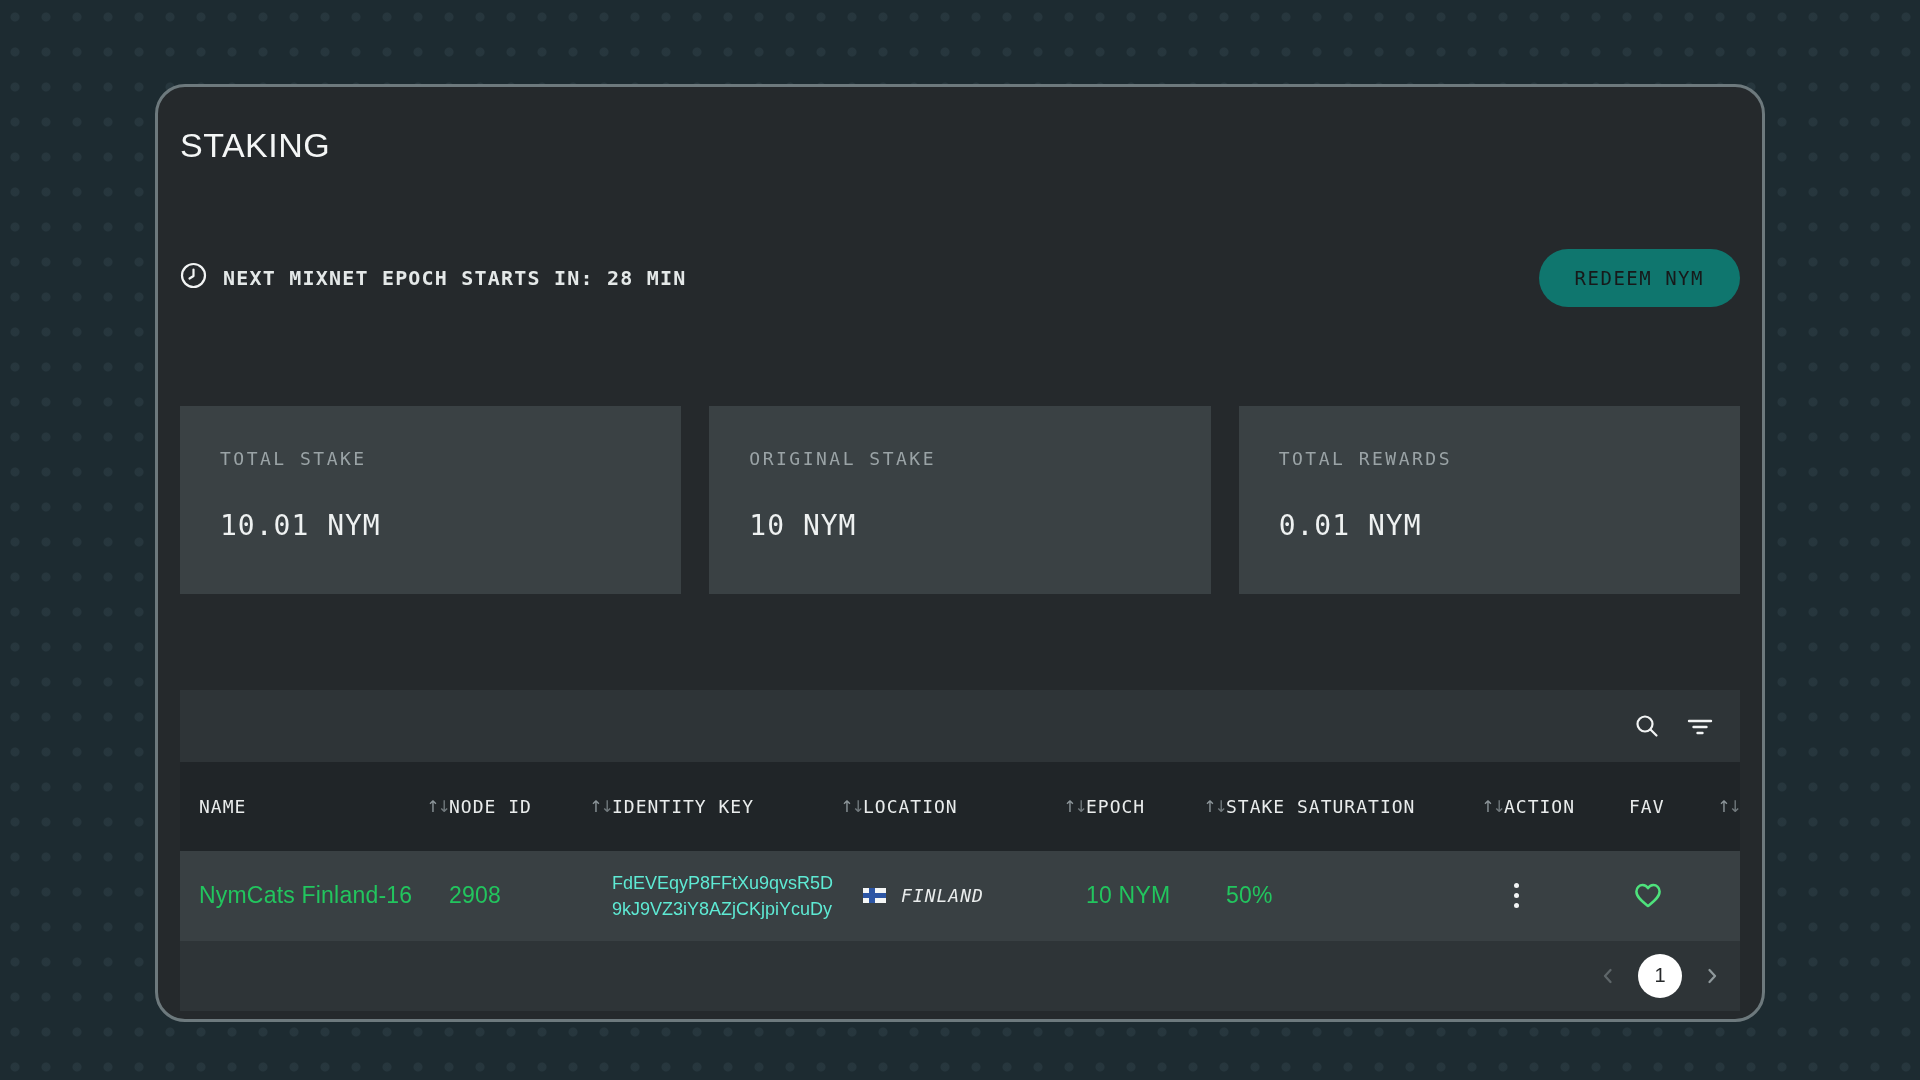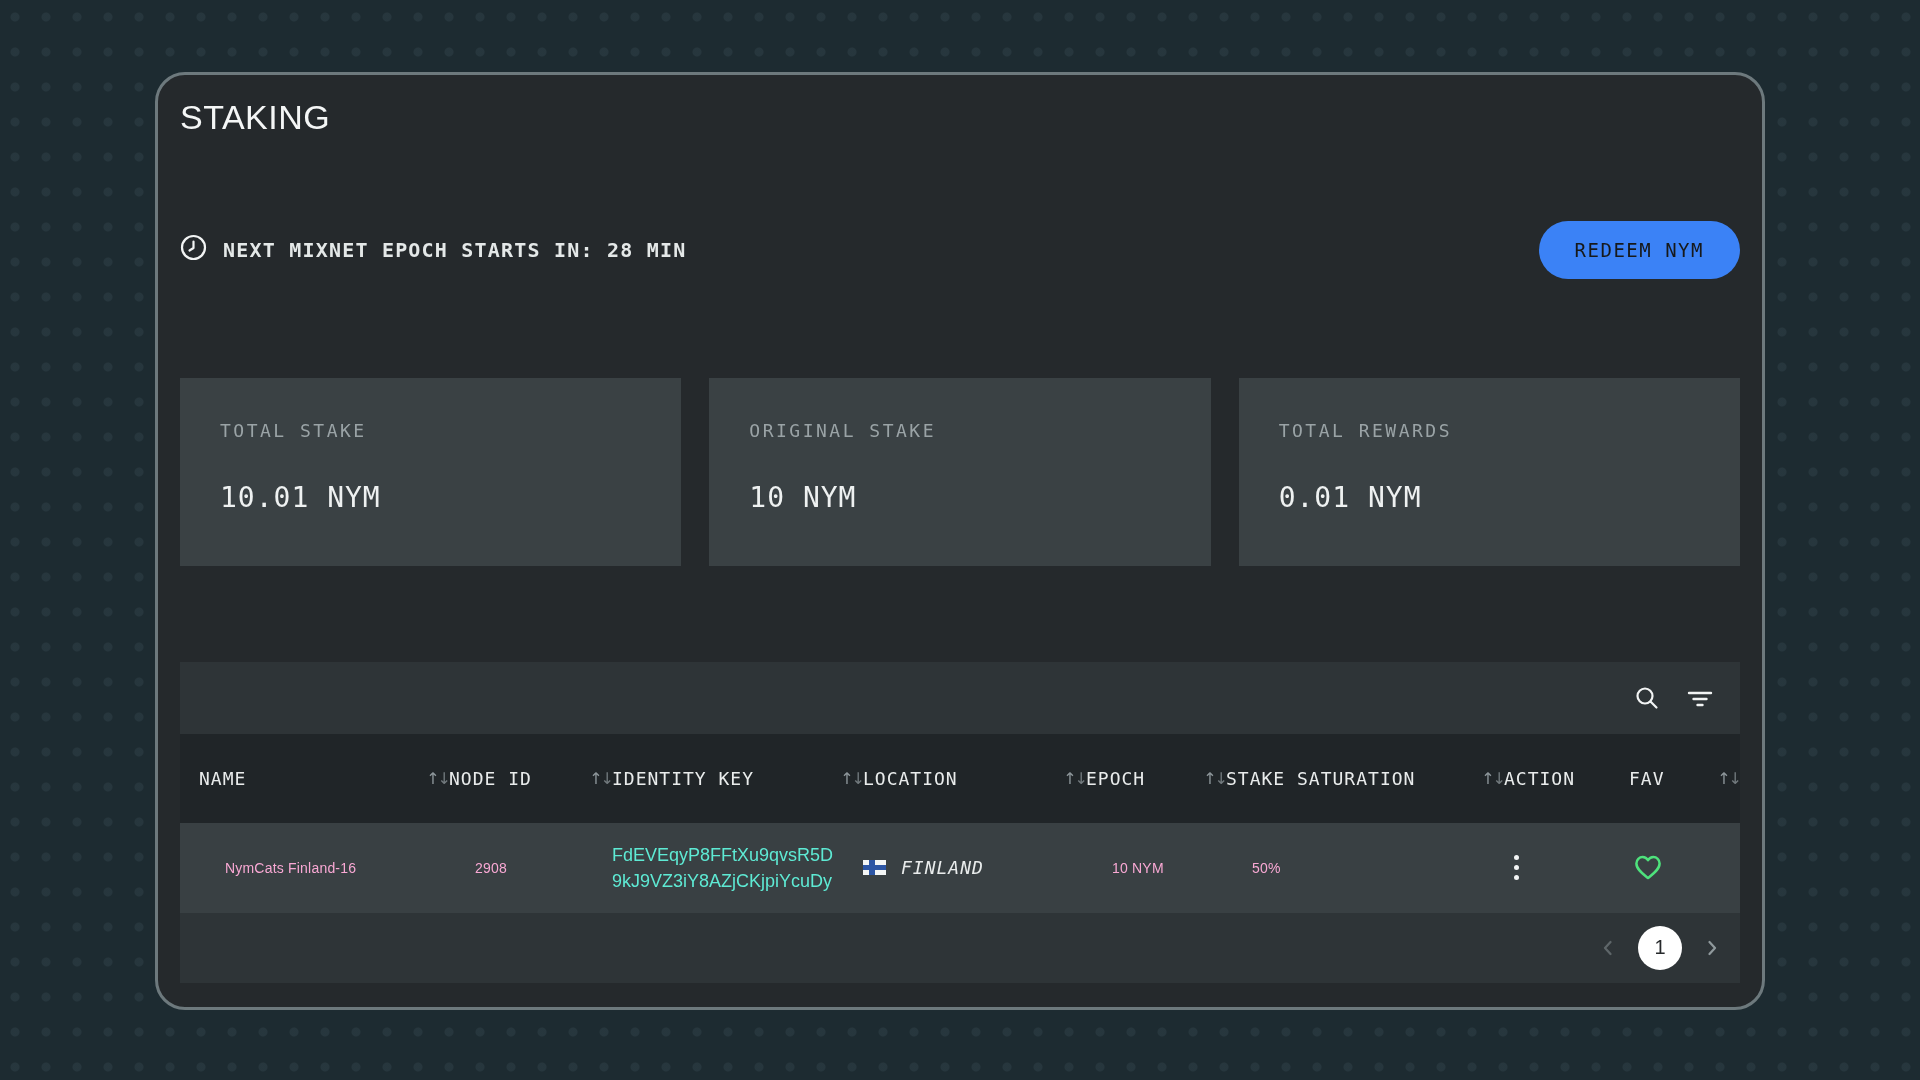--- a/index.html
+++ b/index.html
@@ -5,26 +5,26 @@
   * { margin: 0; padding: 0; box-sizing: border-box; }
   html, body { width: 1920px; height: 1080px; overflow: hidden; }
   body {
     background-color: #1d2b31;
     background-image: radial-gradient(circle at 15px 17px, rgba(142,172,182,0.09) 4px, rgba(142,172,182,0.0) 5px);
     background-size: 31px 35px;
     font-family: "Liberation Sans", sans-serif;
   }
   .window {
     position: absolute;
-    left: 155px; top: 72px;
+    left: 155px; top: 84px;
     width: 1610px; height: 938px;
     background: #25292c;
     border: 3px solid #6d797d;
     border-radius: 30px;
-    padding: 0 22px;
+    padding: 16px 22px;
   }
   .page-title {
     margin-top: 22px;
     font-size: 34px;
     font-weight: 400;
     letter-spacing: 0.5px;
     color: #f4f6f6;
     line-height: 1.2;
   }
   .epoch-row {
@@ -41,21 +41,21 @@
     letter-spacing: 1.2px;
     color: #e4e8e8;
     font-weight: bold;
   }
   .redeem-btn {
     border: none;
     cursor: pointer;
     height: 58px;
     padding: 0 36px;
     border-radius: 29px;
-    background: #3b82f6;
+    background: #0f766e;
     color: #17191a;
     font-family: "DejaVu Sans Mono", monospace;
     font-size: 19px;
     letter-spacing: 1.5px;
   }
   .stats-row {
     margin-top: 98px;
     display: flex;
     gap: 28px;
   }
@@ -117,24 +117,23 @@
     cursor: pointer;
     user-select: none;
   }
   .sort-icon .dn { opacity: 0.75; }
   .fav-sort { margin-left: 20px; }
   .table-row {
     height: 90px;
     background: #394043;
   }
   .cell-sans {
-    font-size: 14px;
-    color: #f9a8d4;
+    font-size: 23px;
+    color: #22c55e;
     letter-spacing: 0.2px;
-    margin-left: 26px;
   }
   .cell-key {
     width: 237px;
     word-break: break-all;
     font-size: 18px;
     line-height: 1.45;
     color: #5eead4;
     padding-right: 8px;
   }
   .cell-location { display: flex; align-items: center; gap: 15px; }

